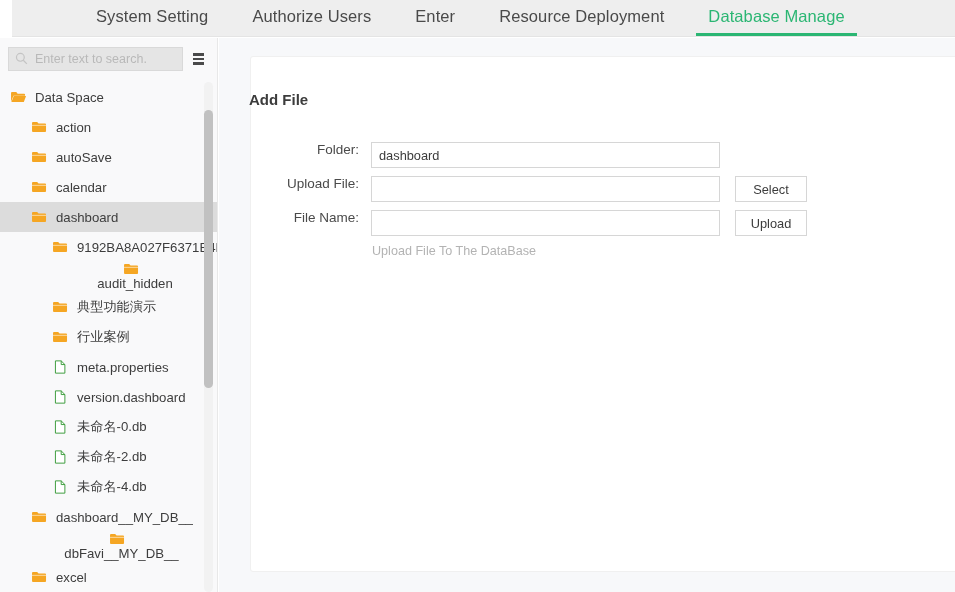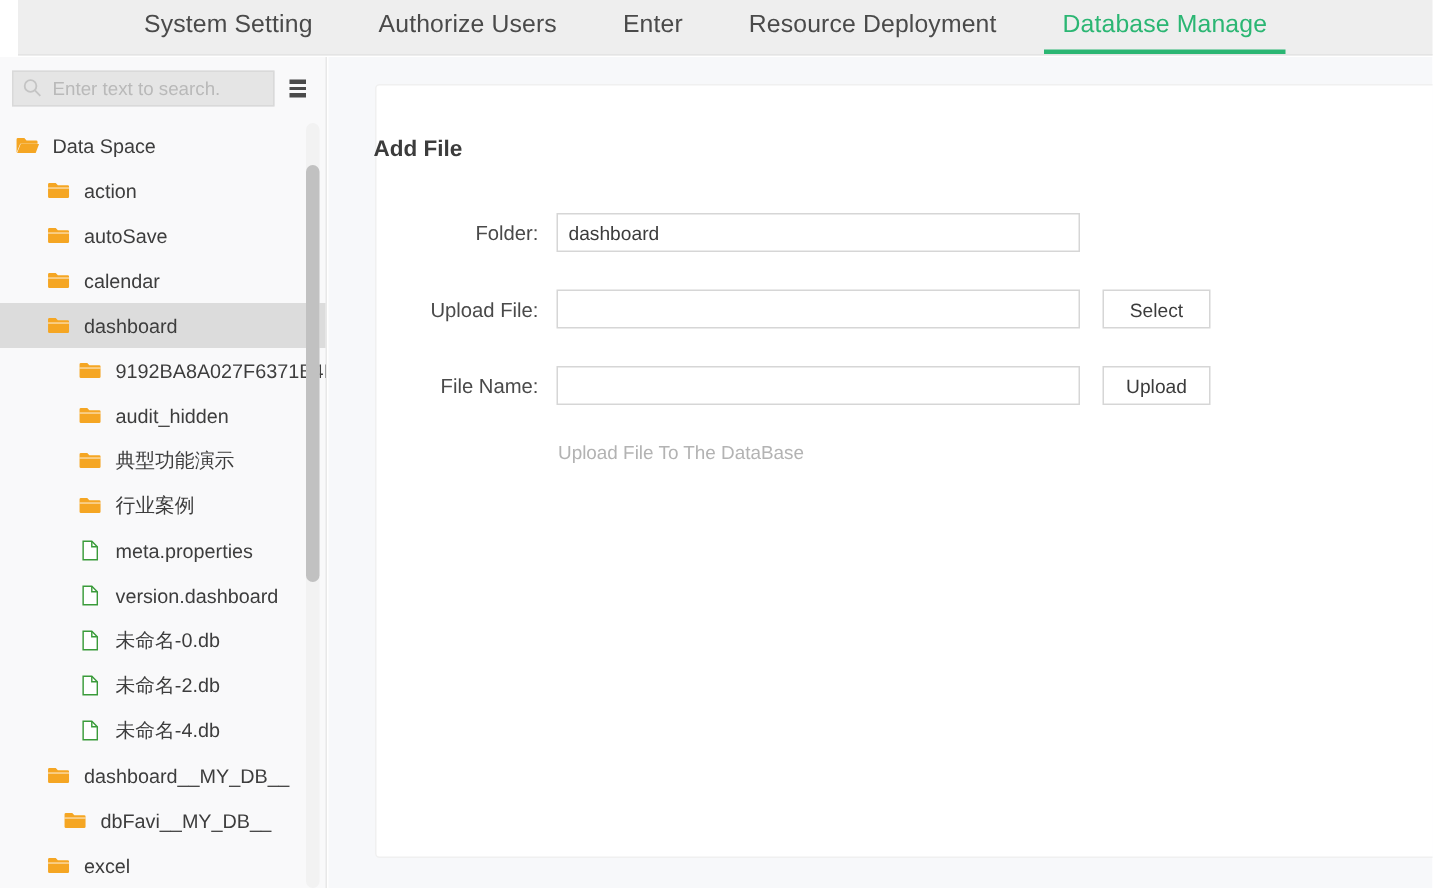--- a/index.html
+++ b/index.html
@@ -147,23 +147,23 @@
   .cardtitle {
     position: absolute;
     top: 53px; left: 30px;
     font-size: 15px;
     font-weight: bold;
     color: #3c3c3c;
   }
 
   .form { position: absolute; top: 104px; left: 0; width: 100%; }
   .frow {
-    display: flex; align-items: center;
+    display: flex; 
     height: 26px;
-    margin-bottom: 25px;
+    margin-bottom: 8px;
   }
   .flabel {
     width: 152px;
     text-align: right;
     padding-right: 12px;
     font-size: 13.5px;
     color: #4a4a4a;
   }
   .finput {
     width: 349px; height: 26px;
@@ -258,21 +258,21 @@
           </svg>
           <span class="lbl">dashboard</span>
         </div>
         <div class="treerow" style="padding-left: 52px;">
           <svg viewBox="0 0 18 15" class="ico">
             <path d="M1 3.1a1 1 0 0 1 1-1h4.5l1.5 1.6H15a1 1 0 0 1 1 1v7.2a1 1 0 0 1-1 1H2a1 1 0 0 1-1-1z" fill="#f5a623"></path>
             <rect x="1" y="5.2" width="15" height="1.1" fill="#ffffff" opacity=".55"></rect>
           </svg>
           <span class="lbl">9192BA8A027F6371B4ED</span>
         </div>
-        <div class="treerow" style="padding-left: 52px;">
+        <div class="treerow" style="padding-left: 52px; flex-direction: column;">
           <svg viewBox="0 0 18 15" class="ico">
             <path d="M1 3.1a1 1 0 0 1 1-1h4.5l1.5 1.6H15a1 1 0 0 1 1 1v7.2a1 1 0 0 1-1 1H2a1 1 0 0 1-1-1z" fill="#f5a623"></path>
             <rect x="1" y="5.2" width="15" height="1.1" fill="#ffffff" opacity=".55"></rect>
           </svg>
           <span class="lbl">audit_hidden</span>
         </div>
         <div class="treerow" style="padding-left: 52px;">
           <svg viewBox="0 0 18 15" class="ico">
             <path d="M1 3.1a1 1 0 0 1 1-1h4.5l1.5 1.6H15a1 1 0 0 1 1 1v7.2a1 1 0 0 1-1 1H2a1 1 0 0 1-1-1z" fill="#f5a623"></path>
             <rect x="1" y="5.2" width="15" height="1.1" fill="#ffffff" opacity=".55"></rect>
@@ -321,21 +321,21 @@
           </svg>
           <span class="lbl">未命名-4.db</span>
         </div>
         <div class="treerow" style="padding-left: 31px;">
           <svg viewBox="0 0 18 15" class="ico">
             <path d="M1 3.1a1 1 0 0 1 1-1h4.5l1.5 1.6H15a1 1 0 0 1 1 1v7.2a1 1 0 0 1-1 1H2a1 1 0 0 1-1-1z" fill="#f5a623"></path>
             <rect x="1" y="5.2" width="15" height="1.1" fill="#ffffff" opacity=".55"></rect>
           </svg>
           <span class="lbl">dashboard__MY_DB__</span>
         </div>
-        <div class="treerow" style="padding-left: 42px;">
+        <div class="treerow" style="padding-left: 25px; flex-direction: column;">
           <svg viewBox="0 0 18 15" class="ico">
             <path d="M1 3.1a1 1 0 0 1 1-1h4.5l1.5 1.6H15a1 1 0 0 1 1 1v7.2a1 1 0 0 1-1 1H2a1 1 0 0 1-1-1z" fill="#f5a623"></path>
             <rect x="1" y="5.2" width="15" height="1.1" fill="#ffffff" opacity=".55"></rect>
           </svg>
           <span class="lbl">dbFavi__MY_DB__</span>
         </div>
         <div class="treerow" style="padding-left: 31px;">
           <svg viewBox="0 0 18 15" class="ico">
             <path d="M1 3.1a1 1 0 0 1 1-1h4.5l1.5 1.6H15a1 1 0 0 1 1 1v7.2a1 1 0 0 1-1 1H2a1 1 0 0 1-1-1z" fill="#f5a623"></path>
             <rect x="1" y="5.2" width="15" height="1.1" fill="#ffffff" opacity=".55"></rect>

